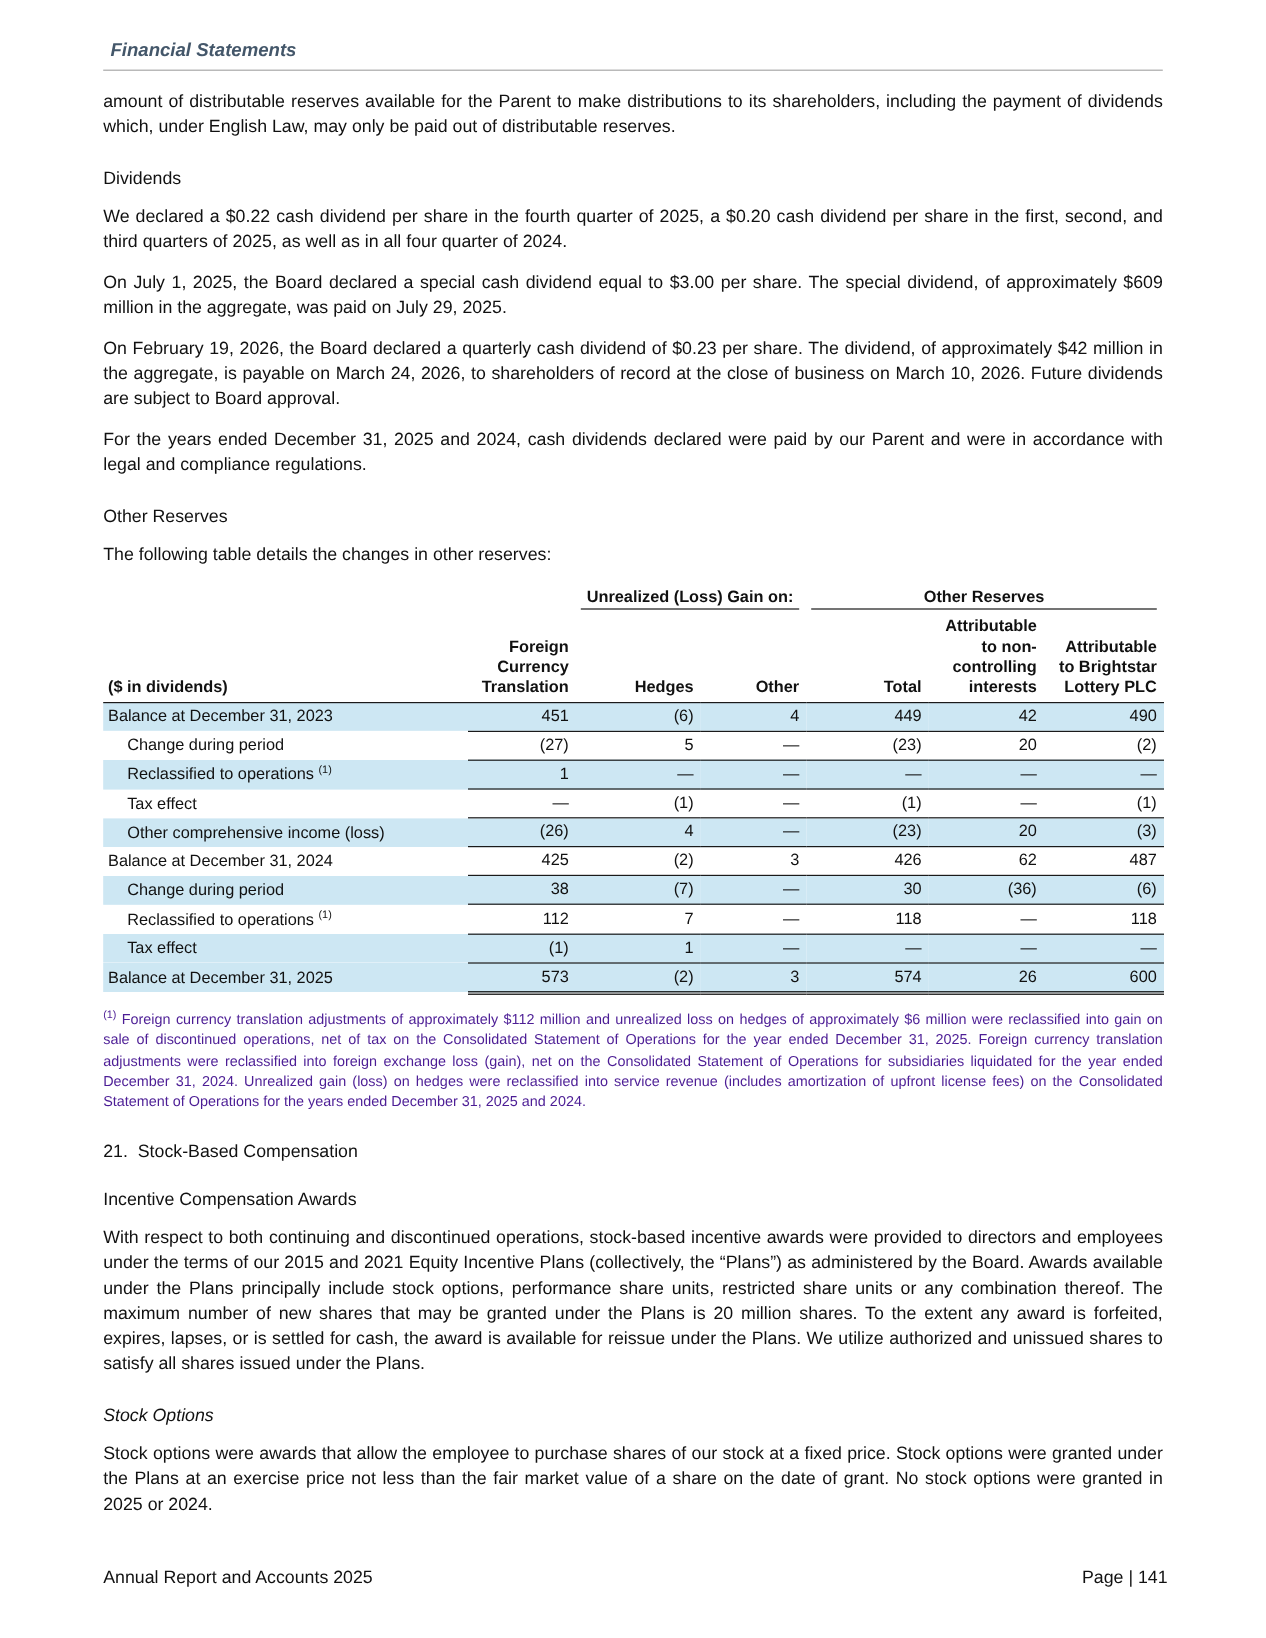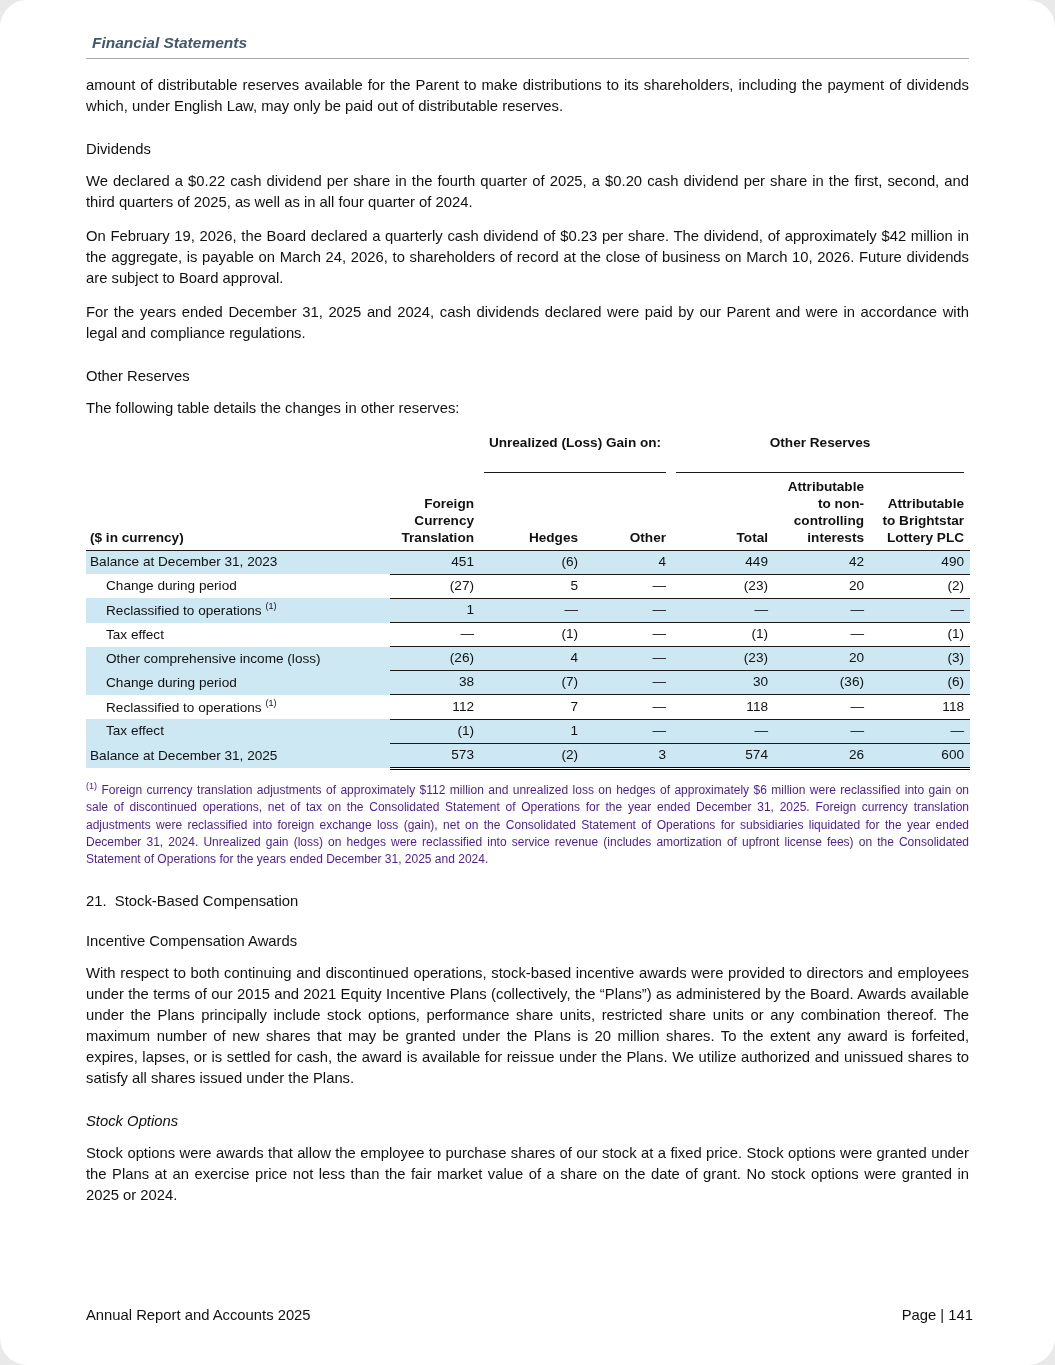--- a/index.html
+++ b/index.html
@@ -5,21 +5,21 @@
   :root{
     --shade:#cde7f3;
     --accent:#44576a;
     --rule:#1a1a1a;
   }
   *{box-sizing:border-box;}
   html,body{margin:0;padding:0;background:#e9e9e9;}
   body{font-family:"Liberation Sans",sans-serif;color:#111;}
   .page{
     width:1055px;height:1365px;background:#ffffff;position:relative;
-    padding:34px 86px 0 86px;overflow:hidden;margin:0 auto;border-radius:27px;
+    padding:34px 86px 0 86px;overflow:hidden;margin:0 auto;
   }
   .fs-title{
     font-size:15.5px;font-weight:bold;font-style:italic;color:var(--accent);
     padding-left:6px;margin-bottom:6px;
   }
   .header-rule{border:none;border-top:1px solid #a9a9a9;margin:0 0 16px 0;}
   p.body{
     font-size:14.8px;line-height:1.42;text-align:justify;margin:13px 0;
   }
   h3.sec{
@@ -27,21 +27,21 @@
   }
   h3.sec.italic{font-style:italic;}
   table.reserves{
     border-collapse:collapse;width:100%;margin-top:4px;table-layout:fixed;
   }
   table.reserves th,table.reserves td{
     font-size:13.6px;padding:3px 6px 3px 4px;vertical-align:bottom;line-height:1.25;
   }
   th.spacer{border:none;}
   th.group{font-weight:bold;padding:0 12px 0 12px;}
-  th.group span{display:block;text-align:center;border-bottom:1px solid var(--rule);padding-bottom:20px;}
+  th.group span{display:block;text-align:center;border-bottom:1px solid var(--rule);padding-bottom:0;}
   th.col-h{font-weight:bold;text-align:right;border-bottom:1px solid var(--rule);padding-top:8px;}
   th.lbl-h{font-weight:bold;text-align:left;border-bottom:1px solid var(--rule);}
   td.row-label{text-align:left;padding-left:4px;white-space:nowrap;overflow:hidden;}
   td.row-label.indent{padding-left:20px;}
   td.num{text-align:right;border-bottom:1px solid var(--rule);white-space:nowrap;padding-right:8px;}
   tr.shaded{background:var(--shade);}
   tr.bold td{font-weight:normal;}
   td.num.dbl{border-bottom:3px double #000;}
   sup{font-size:9px;}
   p.footnote{
@@ -57,20 +57,21 @@
 
 <div class="page">
 
   <div class="fs-title">Financial Statements</div>
   <hr class="header-rule">
 
   <p class="body">amount of distributable reserves available for the Parent to make distributions to its shareholders, including the payment of dividends which, under English Law, may only be paid out of distributable reserves.</p>
 
   <h3 class="sec">Dividends</h3>
   <p class="body">We declared a $0.22 cash dividend per share in the fourth quarter of 2025, a $0.20 cash dividend per share in the first, second, and third quarters of 2025, as well as in all four quarter of 2024.</p>
+  <p class="body">On July 1, 2025, the Board declared a special cash dividend equal to $3.00 per share. The special dividend, of approximately $609 million in the aggregate, was paid on July 29, 2025.</p>
   <p class="body">On February 19, 2026, the Board declared a quarterly cash dividend of $0.23 per share. The dividend, of approximately $42 million in the aggregate, is payable on March 24, 2026, to shareholders of record at the close of business on March 10, 2026. Future dividends are subject to Board approval.</p>
   <p class="body">For the years ended December 31, 2025 and 2024, cash dividends declared were paid by our Parent and were in accordance with legal and compliance regulations.</p>
 
   <h3 class="sec">Other Reserves</h3>
   <p class="body">The following table details the changes in other reserves:</p>
 
   <table class="reserves">
     <colgroup>
       <col style="width:304px">
       <col style="width:90px">
@@ -84,21 +85,21 @@
         <tr>
           <th colspan="2" class="spacer"></th>
           <th colspan="2" class="group">
             <span>Unrealized (Loss) Gain on:</span>
           </th>
           <th colspan="3" class="group">
             <span>Other Reserves</span>
           </th>
         </tr>
         <tr>
-          <th class="lbl-h">($ in currency)</th>
+          <th class="lbl-h">($ in dividends)</th>
           <th class="col-h">Foreign Currency Translation</th>
           <th class="col-h">Hedges</th>
           <th class="col-h">Other</th>
           <th class="col-h">Total</th>
           <th class="col-h">Attributable to non-controlling interests</th>
           <th class="col-h">Attributable to Brightstar Lottery PLC</th>
         </tr>
       </thead>
     <tbody>
         <tr class="shaded bold">
@@ -139,20 +140,29 @@
         </tr>
         <tr class="shaded ">
           <td class="row-label indent">Other comprehensive income (loss)</td>
           <td class="num">(26)</td>
           <td class="num">4</td>
           <td class="num">—</td>
           <td class="num">(23)</td>
           <td class="num">20</td>
           <td class="num">(3)</td>
         </tr>
+        <tr class="bold">
+          <td class="row-label">Balance at December 31, 2024</td>
+          <td class="num">425</td>
+          <td class="num">(2)</td>
+          <td class="num">3</td>
+          <td class="num">426</td>
+          <td class="num">62</td>
+          <td class="num">487</td>
+        </tr>
         <tr class="shaded ">
           <td class="row-label indent">Change during period</td>
           <td class="num">38</td>
           <td class="num">(7)</td>
           <td class="num">—</td>
           <td class="num">30</td>
           <td class="num">(36)</td>
           <td class="num">(6)</td>
         </tr>
         <tr class="">

